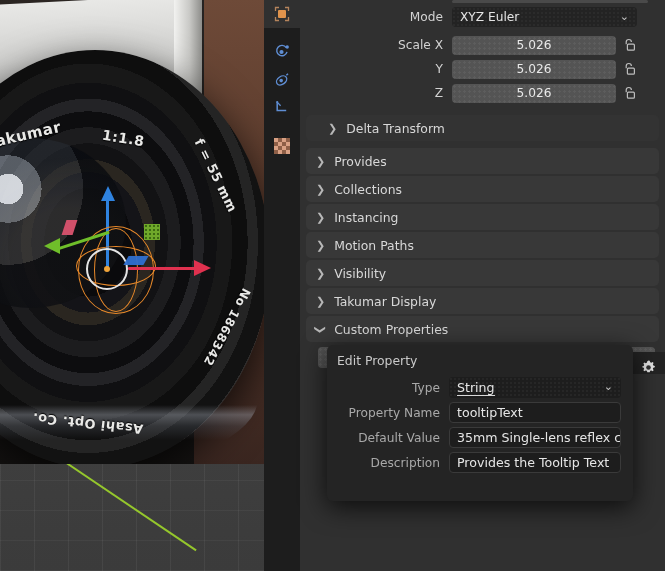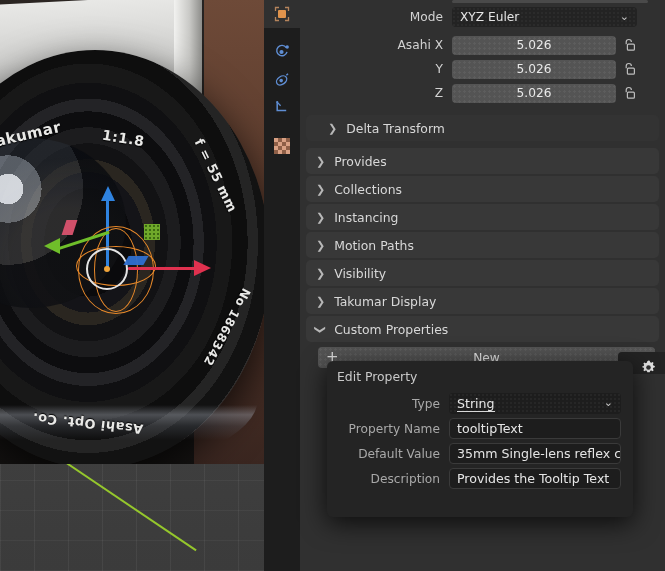--- a/index.html
+++ b/index.html
@@ -226,21 +226,20 @@
     position: absolute; left: 318px; top: 352px; width: 330px; height: 22px;
     background: #232323; border-radius: 4px;
   }
 
   
   #dialog {
     position: absolute; left: 327px; top: 345px; width: 306px; height: 156px;
     background: #242424; border-radius: 6px;
     box-shadow: 0 6px 26px rgba(0,0,0,.75);
     padding: 8px 0 0 0;
-    margin-top: 16px;
   }
   .dlg-title {
     color: #c9c9c9; font-size: 12.4px; padding: 0 0 9px 10px;
   }
   .dlg-row { display: flex; align-items: center; height: 21px; margin-bottom: 4px; padding: 0 12px 0 0; }
   .dlg-label { width: 122px; text-align: right; padding-right: 9px; color: #a9a9a9; font-size: 12.2px; }
   .dlg-drop {
     flex: 1; height: 21px; background: #1d1d1d; border-radius: 4px;
     display: flex; align-items: center; padding: 0 8px; position: relative;
     color: #e6e6e6; font-size: 12.6px; cursor: pointer;
@@ -363,21 +362,21 @@
       <div class="row-label">Mode</div>
       <div class="dropdown">
         <span>XYZ Euler</span>
         <span class="chev">⌄</span>
       </div>
     </div>
 
     <div style="height:4px"></div>
 
     <div class="row">
-      <div class="row-label">Asahi X</div>
+      <div class="row-label">Scale X</div>
       <div class="numfield">5.026</div>
       <div class="lockbtn">
         <svg width="12" height="14" viewBox="0 0 12 14">
           <path d="M3.2 6.2V4.1a2.6 2.6 0 0 1 5.2 0" fill="none" stroke="#bdbdbd" stroke-width="1.2"></path>
           <rect x="4.4" y="6.2" width="7" height="6" rx="1" fill="none" stroke="#bdbdbd" stroke-width="1.2"></rect>
         </svg>
       </div>
     </div>
 
     <div class="row">

